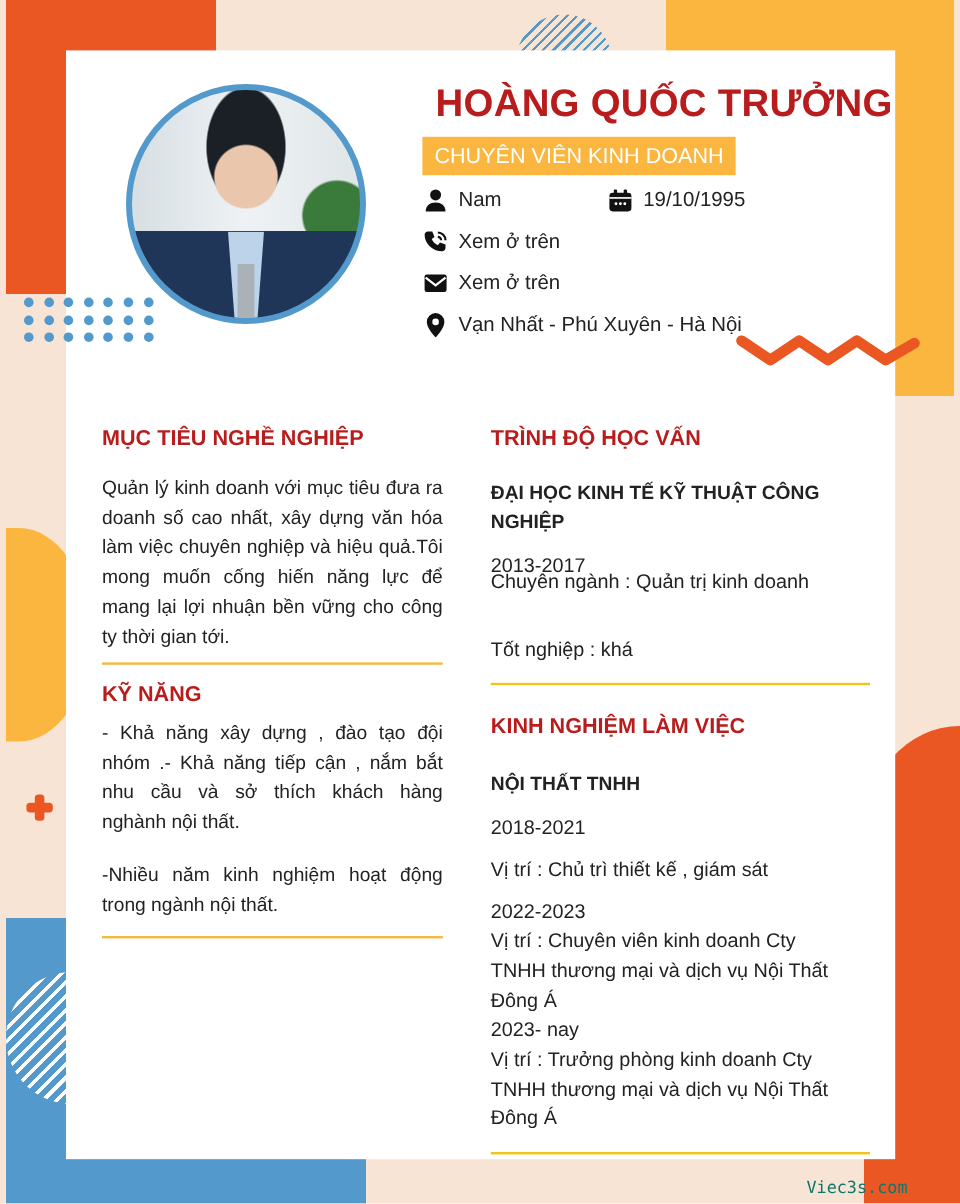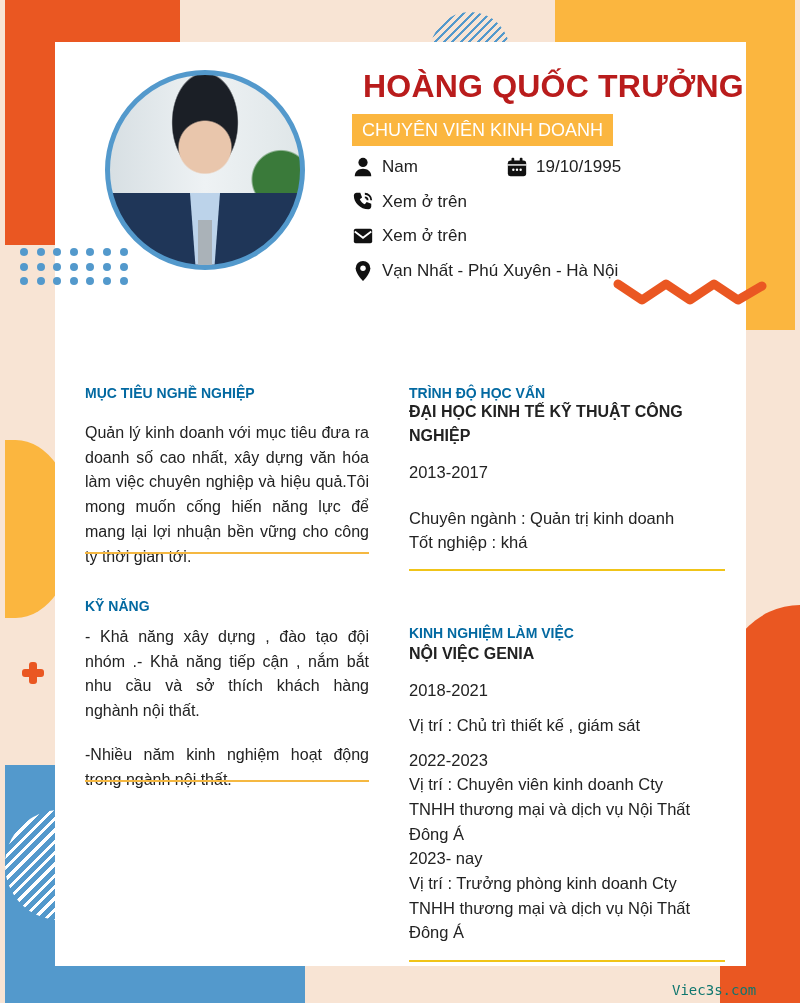--- a/index.html
+++ b/index.html
@@ -33,21 +33,21 @@
   .avatar .shirt { position: absolute; left: 80px; top: 118px; width: 30px; height: 80px; background: #bcd3ea; clip-path: polygon(0 0, 100% 0, 80% 100%, 20% 100%); }
   .avatar .tie { position: absolute; left: 88px; top: 145px; width: 14px; height: 55px; background: #aab2b8; }
 
   .name { position: absolute; left: 363px; top: 68px; font-size: 32px; font-weight: bold; color: #b91c1c; letter-spacing: 0.2px; z-index: 3; }
   .role { position: absolute; left: 352px; top: 114px; height: 32px; padding: 0 10px; background: #fbb63f; color: #fff; font-size: 18px; line-height: 32px; z-index: 3; }
 
   .info { position: absolute; font-size: 17px; color: #222; display: flex; align-items: center; z-index: 3; }
   .info svg { width: 22px; height: 22px; margin-right: 8px; flex: none; }
 
   .section { position: absolute; }
-  .sec-title { font-size: 14px; font-weight: bold; color: #0369a1; margin-top: 30px; }
+  .sec-title { font-size: 18px; font-weight: bold; color: #b91c1c; }
   .para { font-size: 16px; line-height: 24.7px; color: #222; text-align: justify; }
   .divider { position: absolute; height: 2px; background: #f5b841; }
   .divider-r { background: #f0c419; }
   .line { font-size: 16.5px; color: #222; position: absolute; }
   .sub-title { font-size: 16px; font-weight: bold; color: #222; line-height: 24px; position: absolute; }
 
   .watermark { position: absolute; left: 672px; top: 982px; font-family: "DejaVu Sans Mono", monospace; font-size: 14px; color: #0f766e; z-index: 6; }
 </style>
 </head>
 <body>
@@ -152,26 +152,26 @@
 <div class="section" style="left:85px; top:568px; width:284px;">
   <div class="sec-title">KỸ NĂNG</div>
   <div class="para" style="margin-top:11px;">- Khả năng xây dựng , đào tạo đội nhóm .- Khả năng tiếp cận , nắm bắt nhu cầu và sở thích khách hàng nghành nội thất.</div>
   <div class="para" style="margin-top:19px;">-Nhiều năm kinh nghiệm hoạt động trong ngành nội thất.</div>
 </div>
 <div class="divider" style="left:85px; top:780px; width:284px;"></div>
 
 <div class="sec-title" style="position:absolute; left:409px; top:355px;">TRÌNH ĐỘ HỌC VẤN</div>
 <div class="sub-title" style="left:409px; top:400px; width:300px;">ĐẠI HỌC KINH TẾ KỸ THUẬT CÔNG NGHIỆP</div>
 <div class="line" style="left:409px; top:463px;">2013-2017</div>
-<div class="line" style="left:409px; top:509px;">Chuyên ngành : Quản trị kinh doanh</div>
+<div class="line" style="left:409px; top:476px;">Chuyên ngành : Quản trị kinh doanh</div>
 <div class="line" style="left:409px; top:533px;">Tốt nghiệp : khá</div>
 <div class="divider divider-r" style="left:409px; top:569px; width:316px;"></div>
 
 <div class="sec-title" style="position:absolute; left:409px; top:595px;">KINH NGHIỆM LÀM VIỆC</div>
-<div class="sub-title" style="left:409px; top:642px;">NỘI VIỆC GENIA</div>
+<div class="sub-title" style="left:409px; top:642px;">NỘI THẤT TNHH</div>
 <div class="line" style="left:409px; top:681px;">2018-2021</div>
 <div class="line" style="left:409px; top:716px;">Vị trí : Chủ trì thiết kế , giám sát</div>
 <div class="line" style="left:409px; top:751px;">2022-2023</div>
 <div class="line" style="left:409px; top:775px;">Vị trí : Chuyên viên kinh doanh Cty</div>
 <div class="line" style="left:409px; top:800px;">TNHH thương mại và dịch vụ Nội Thất</div>
 <div class="line" style="left:409px; top:825px;">Đông Á</div>
 <div class="line" style="left:409px; top:849px;">2023- nay</div>
 <div class="line" style="left:409px; top:874px;">Vị trí : Trưởng phòng kinh doanh Cty</div>
 <div class="line" style="left:409px; top:899px;">TNHH thương mại và dịch vụ Nội Thất</div>
 <div class="line" style="left:409px; top:923px;">Đông Á</div>

